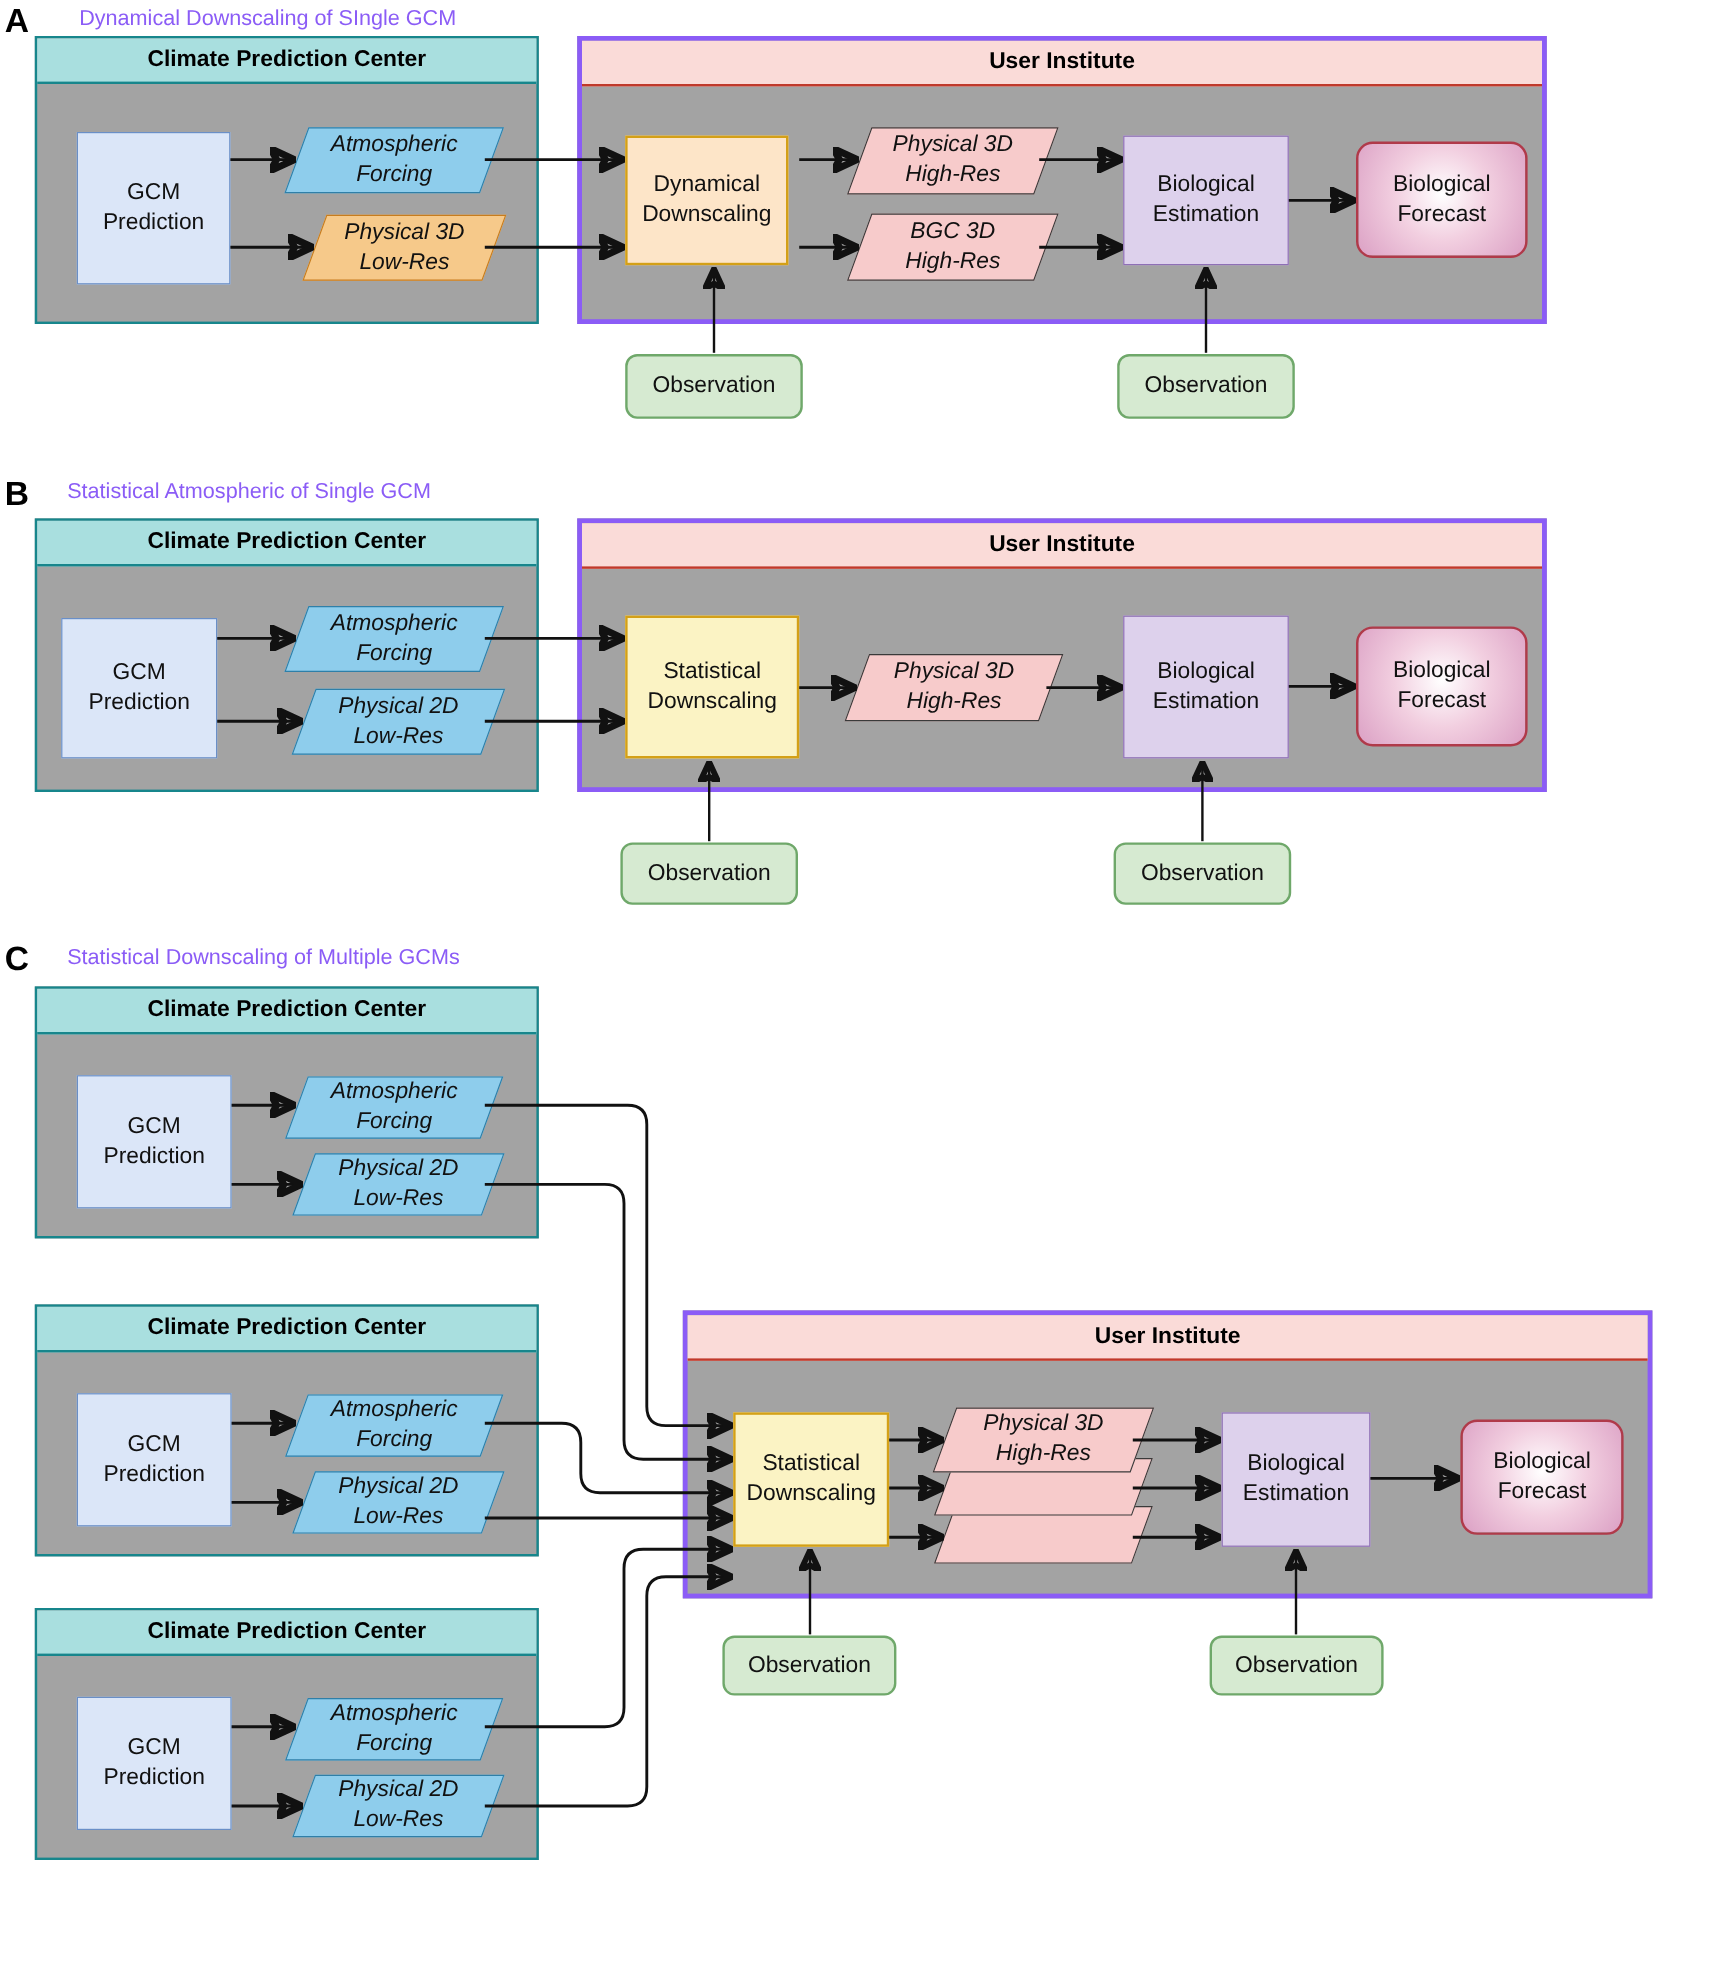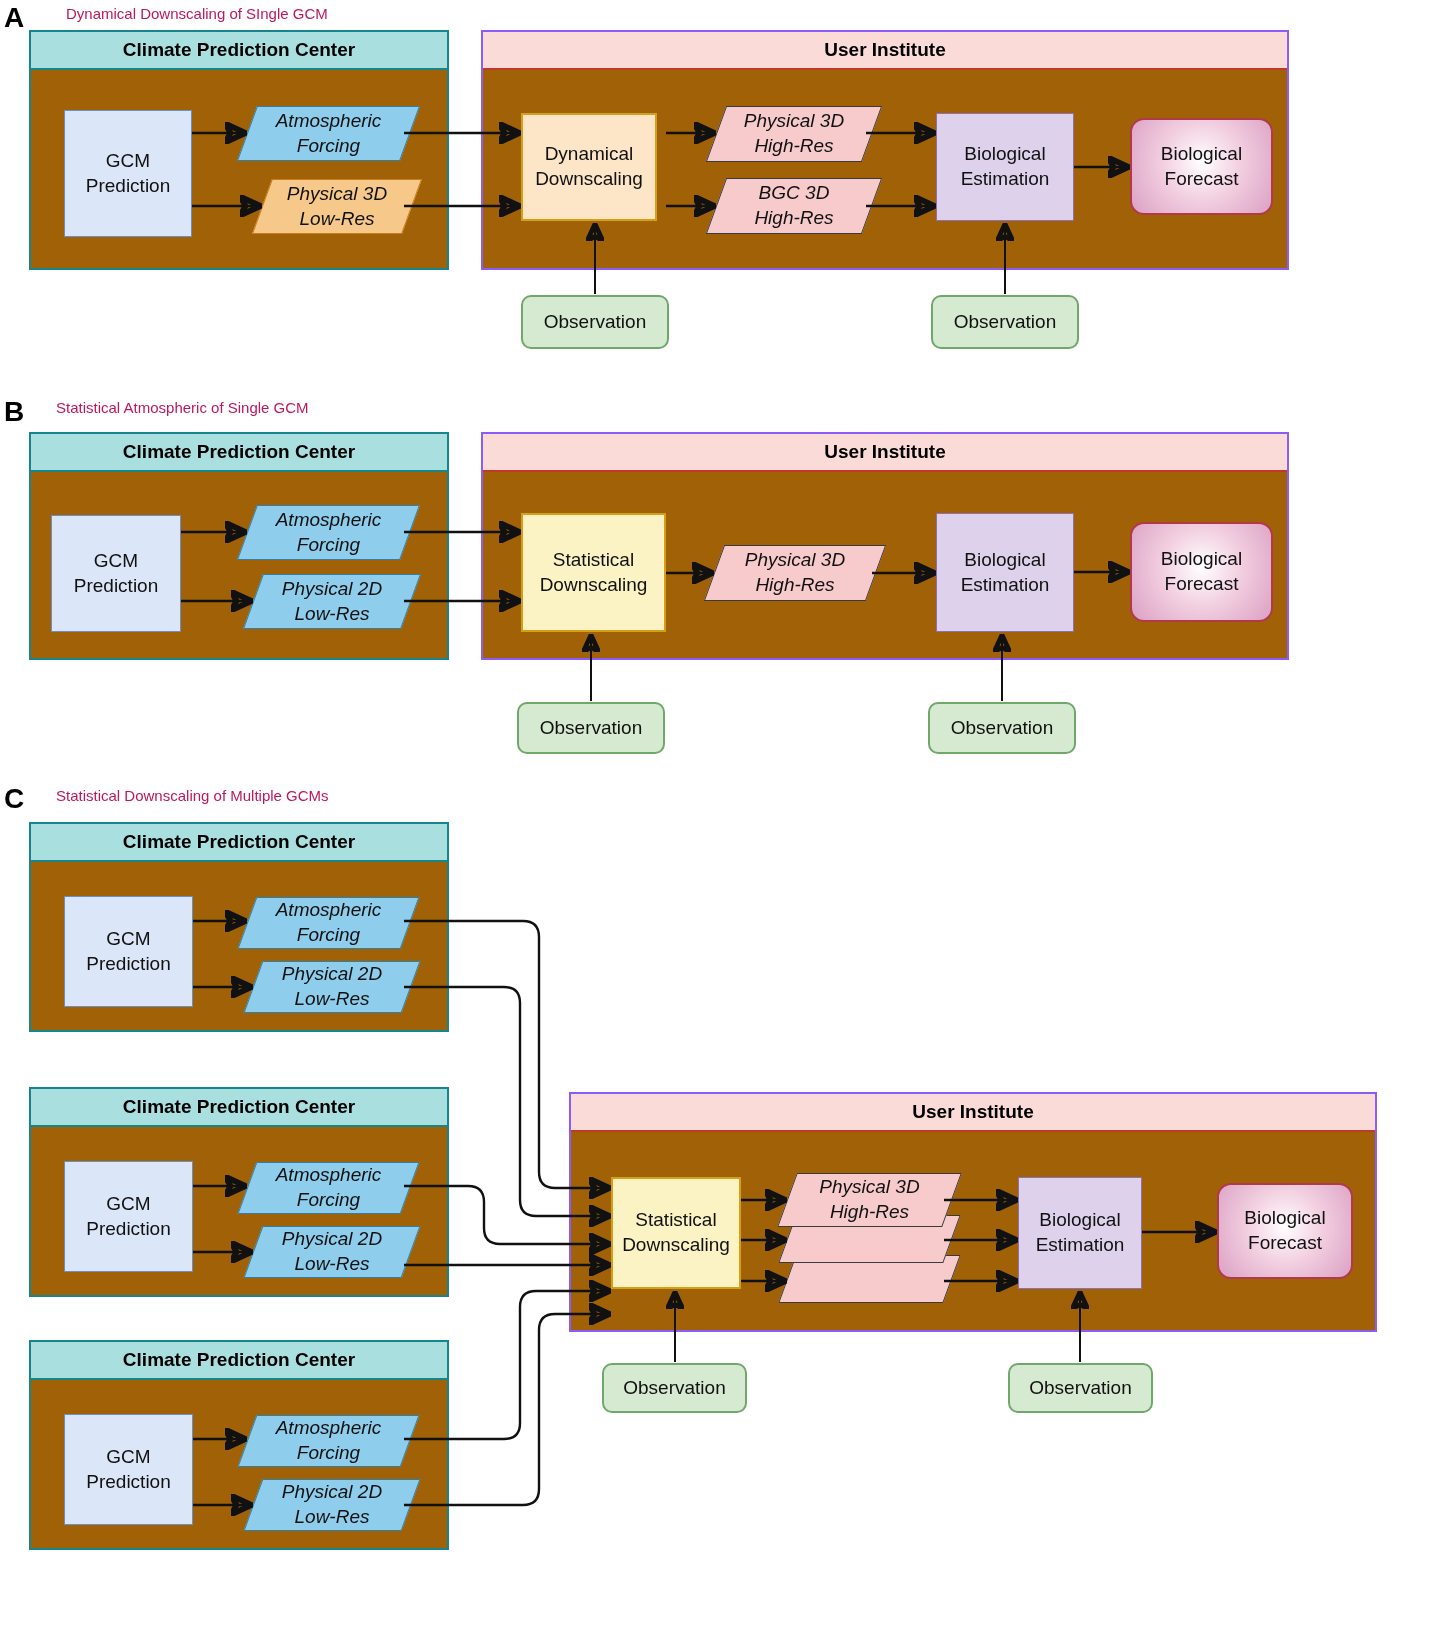--- a/index.html
+++ b/index.html
@@ -2,26 +2,26 @@
 <html><head>
 <meta charset="utf-8">
 <style>
   html,body{margin:0;padding:0;background:#ffffff;}
   body{width:1447px;height:1647px;position:relative;
        font-family:"Liberation Sans","DejaVu Sans",sans-serif;color:#111;}
   .stage{position:absolute;left:0;top:0;width:1447px;height:1647px;overflow:hidden;}
 
   
   .panel-letter{position:absolute;font-size:28px;font-weight:bold;color:#000;line-height:1;}
-  .panel-caption{position:absolute;font-size:15px;color:#be185d;line-height:1;white-space:nowrap;}
-
-  
-  .group{position:absolute;box-sizing:border-box;background:#a16207;}
+  .panel-caption{position:absolute;font-size:18px;color:#8b5cf6;line-height:1;white-space:nowrap;}
+
+  
+  .group{position:absolute;box-sizing:border-box;background:#a3a3a3;}
   .group.cpc{border:2px solid #17868c;}
-  .group.ui{border:2px solid #8b5cf6;}
+  .group.ui{border:4px solid #8b5cf6;}
   .group-header{position:absolute;left:0;top:0;right:0;box-sizing:border-box;
                 display:flex;align-items:center;justify-content:center;
                 font-weight:bold;font-size:19px;color:#000;}
   .group.cpc > .group-header{background:#a9dfdf;border-bottom:2px solid #17868c;}
   .group.ui  > .group-header{background:#fadbd8;border-bottom:2px solid #c0392b;}
 
   
   .node{position:absolute;box-sizing:border-box;display:flex;align-items:center;
         justify-content:center;text-align:center;font-size:19px;line-height:1.3;
         color:#111;white-space:pre-line;}

